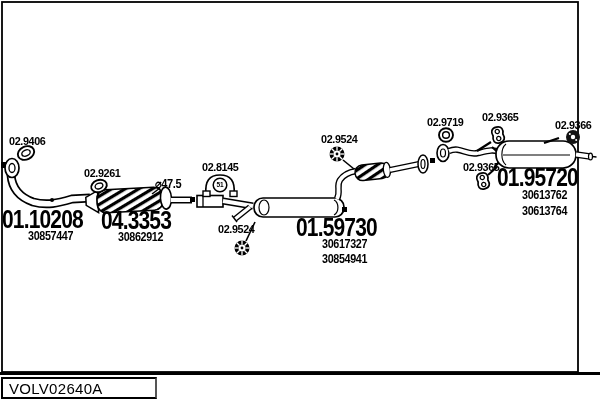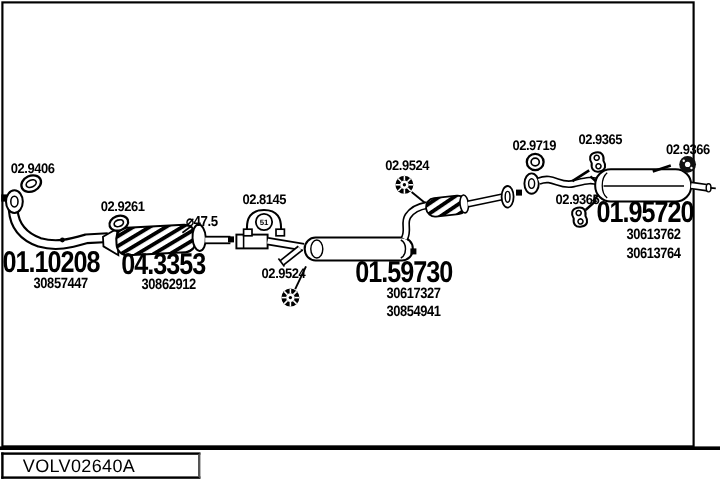--- a/index.html
+++ b/index.html
@@ -14,21 +14,21 @@
   .ln{fill:none;stroke:#000;}
   .lbl{position:absolute;white-space:nowrap;font-weight:bold;transform-origin:left top;}
   .lbl-sm{font-size:11.5px;letter-spacing:-0.4px;transform:scaleX(0.94);}
   .lbl-big{font-size:25px;letter-spacing:-1px;transform:scaleX(0.84);}
   .lbl-oem{font-size:12.5px;letter-spacing:-0.4px;transform:scaleX(0.86);}
   .lbl-note{font-size:12px;letter-spacing:-0.4px;transform:scaleX(0.92);}
   .divider{position:absolute;left:0;top:372px;width:600px;height:3px;background:#000;}
   .footer-box{
     position:absolute;left:1px;top:377px;width:146px;height:18px;
     border:2px solid #000;border-right-color:#555;background:#fff;
-    display:flex;align-items:center;padding-left:16px;font-size:15px;letter-spacing:0.3px;
+    display:flex;align-items:center;padding-left:6px;font-size:15px;letter-spacing:0.3px;
   }
 </style>
 </head>
 <body>
 
 <div class="stage">
 
   <svg width="600" height="400" viewBox="0 0 600 400">
     <defs>
       <pattern id="hatch" width="7" height="7" patternUnits="userSpaceOnUse" patternTransform="rotate(62)">

